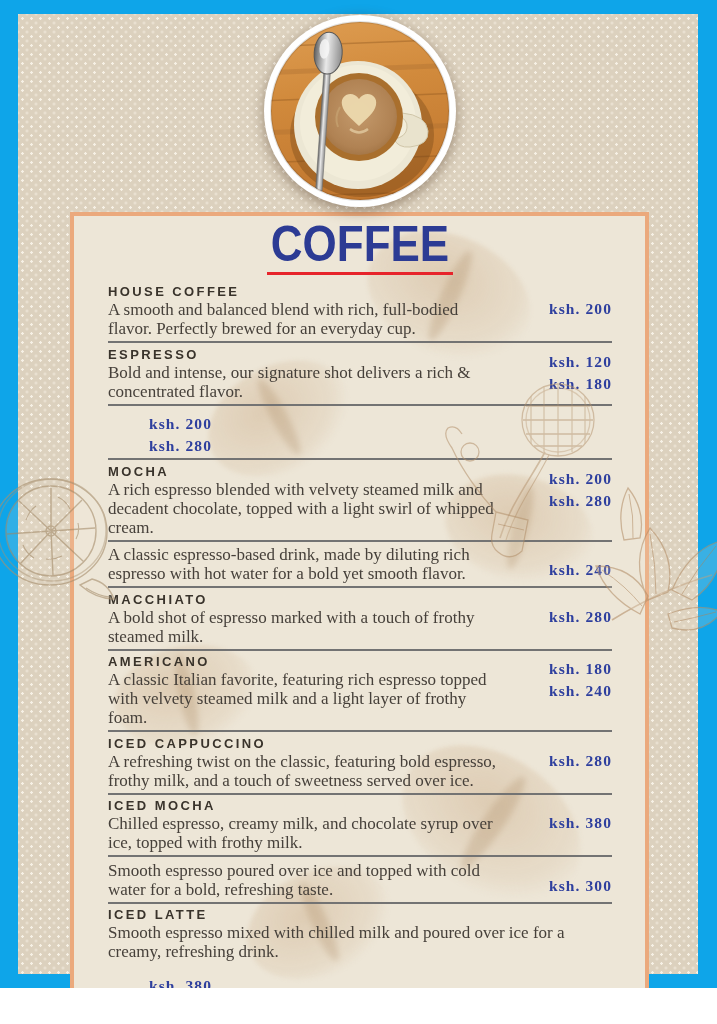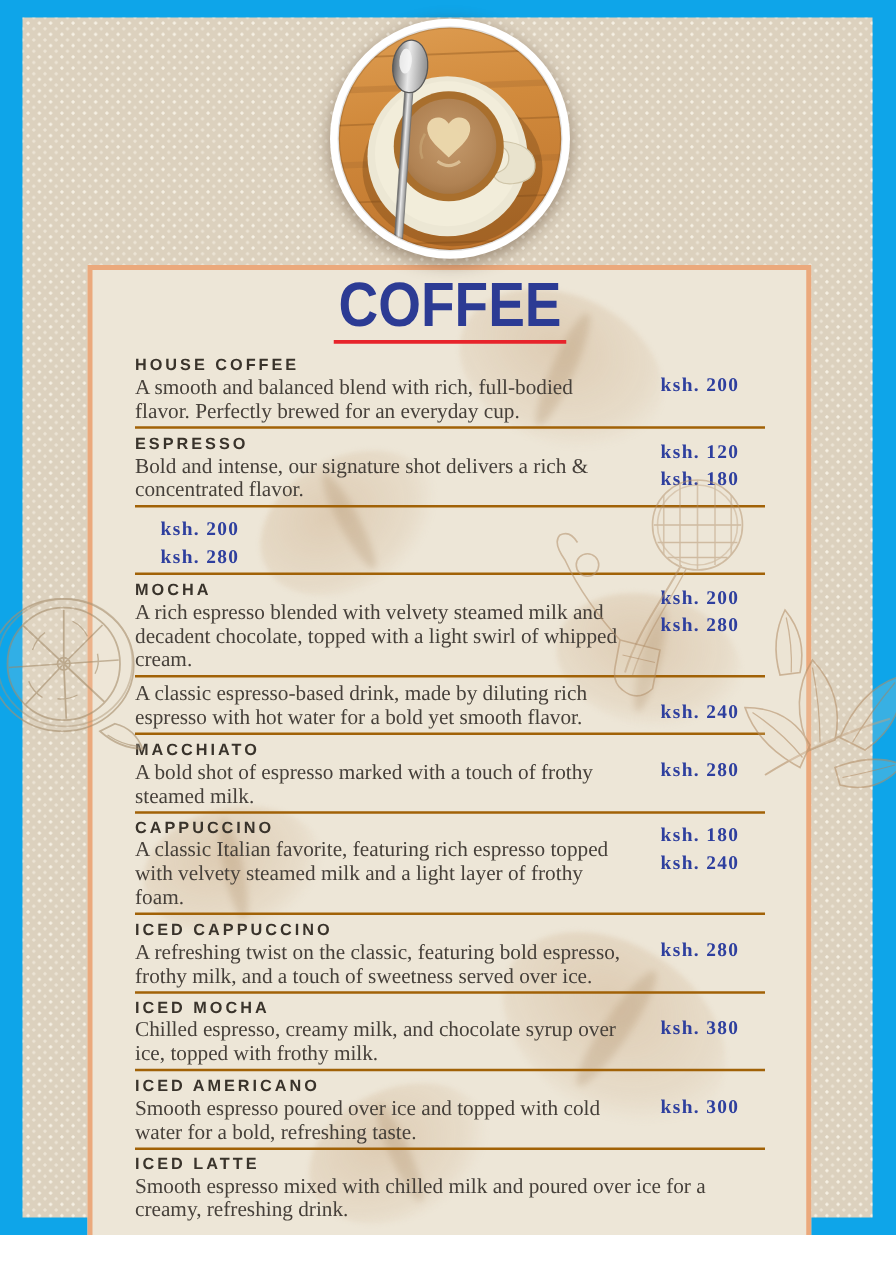--- a/index.html
+++ b/index.html
@@ -38,31 +38,31 @@
 
   .panel-content { position:relative; z-index:2; }
 
   .title {
     color:#2c3b94; font-weight:bold; font-size:50px; line-height:50px;
     text-align:center; margin-top:1px; letter-spacing:0;
     transform:scaleX(.88); transform-origin:center;
   }
   .title-underline { width:186px; height:2.5px; background:#e7242b; margin:3px auto 6px; }
 
-  .item { display:flex; padding:3.5px 0 3px; border-bottom:2px solid #a16207; }
+  .item { display:flex; padding:3.5px 0 3px; border-bottom:2px solid #737373; }
   .item:last-child { border-bottom:none;flex-direction:column; }
   .item-text { flex:1; padding-right:8px; }
   .item-name {
     font-weight:bold; font-size:13px; line-height:15px; letter-spacing:2.4px;
     color:#39332b; margin-bottom:1px;
   }
   .item-desc {
     font-family:"Liberation Serif", serif; font-size:17px; line-height:19px; color:#46403a;
   }
-  .item-prices { width:104px; flex-shrink:0; display:flex; flex-direction:column; gap:4px; text-align:center; }
+  .item-prices { width:104px; flex-shrink:0; display:flex; flex-direction:column; gap:4px; text-align:right; }
   .item-prices.single { padding-top:16px; }
   .item-prices.dual { padding-top:6px; }
   .price {
     font-family:"Liberation Serif", serif; font-weight:bold; font-size:15.5px;
     color:#2e3f9e; letter-spacing:1.1px; white-space:nowrap;
   }
 
   
   .decor { position:absolute; left:0; top:0; z-index:5; pointer-events:none; }
 
@@ -144,21 +144,21 @@
             <div class="item-name">MACCHIATO</div>
             <div class="item-desc">A bold shot of espresso marked with a touch of frothy steamed milk.</div>
           </div>
           <div class="item-prices single">
             <div class="price">ksh. 280</div>
           </div>
         </div>
 
         <div class="item">
           <div class="item-text">
-            <div class="item-name">CAPPUCCINO</div>
+            <div class="item-name">AMERICANO</div>
             <div class="item-desc">A classic Italian favorite, featuring rich espresso topped with velvety steamed milk and a light layer of frothy foam.</div>
           </div>
           <div class="item-prices dual">
             <div class="price">ksh. 180</div>
             <div class="price">ksh. 240</div>
           </div>
         </div>
 
         <div class="item">
           <div class="item-text">
@@ -175,21 +175,20 @@
             <div class="item-name">ICED MOCHA</div>
             <div class="item-desc">Chilled espresso, creamy milk, and chocolate syrup over ice, topped with frothy milk.</div>
           </div>
           <div class="item-prices single">
             <div class="price">ksh. 380</div>
           </div>
         </div>
 
         <div class="item">
           <div class="item-text">
-            <div class="item-name">ICED AMERICANO</div>
             <div class="item-desc">Smooth espresso poured over ice and topped with cold water for a bold, refreshing taste.</div>
           </div>
           <div class="item-prices single">
             <div class="price">ksh. 300</div>
           </div>
         </div>
 
         <div class="item">
           <div class="item-text">
             <div class="item-name">ICED LATTE</div>

